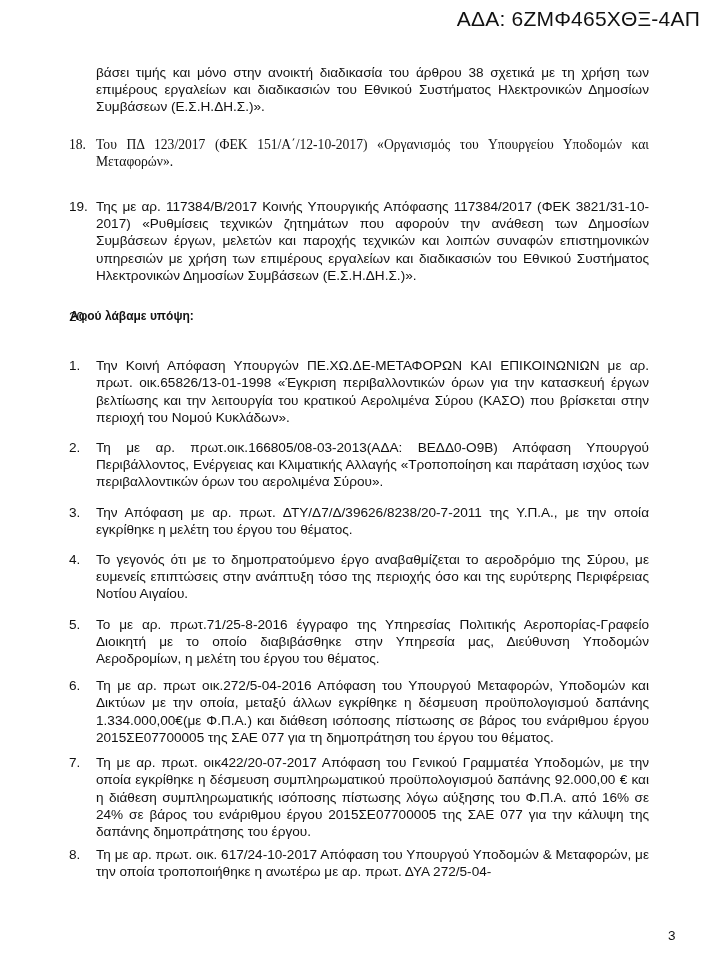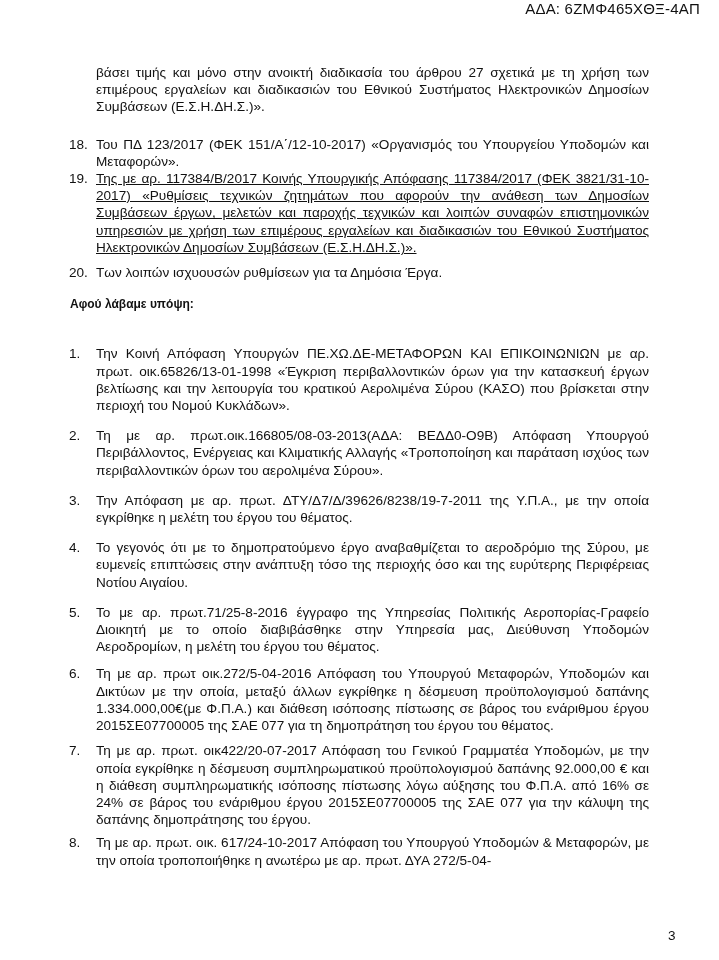--- a/index.html
+++ b/index.html
@@ -8,23 +8,23 @@
     width: 719px;
     height: 960px;
     background: #ffffff;
     color: #111111;
     font-family: "Liberation Sans", "DejaVu Sans", sans-serif;
     position: relative;
     overflow: hidden;
   }
   .ada-code {
     position: absolute;
-    top: 0;
+    top: 7px;
     right: 19px;
-    font-size: 15px;
+    font-size: 21px;
     letter-spacing: 0.2px;
     color: #111111;
     white-space: nowrap;
   }
   .content {
     position: absolute;
     left: 96px;
     top: 64px;
     width: 553px;
     font-size: 13.6px;
@@ -33,22 +33,22 @@
   }
   .para-continuation { margin: 0 0 20px 0; }
   .doc-item { position: relative; margin: 0 0 13px 0; }
   .doc-item .num {
     position: absolute;
     left: -27px;
     top: 0;
     white-space: nowrap;
   }
   
-  .i18 { margin-bottom: 0; }
-  .i19 { margin-bottom: 8px; text-decoration: underline; }
+  .i18 { margin-bottom: 28px; font-family: Liberation Serif, serif; }
+  .i19 { margin-bottom: 24px; }
   .i20 { margin-bottom: 15px; }
   .c5  { margin-bottom: 10px; }
   .c6  { margin-bottom: 8px; }
   .c7  { margin-bottom: 6px; }
   .c8  { margin-bottom: 0; }
   .section-heading {
     font-weight: bold;
     font-size: 12px;
     text-align: left;
     margin: 14px 0 32px -26px;
@@ -61,52 +61,51 @@
     color: #111111;
   }
 </style>
 </head>
 <body>
 
 <div class="ada-code">ΑΔΑ: 6ΖΜΦ465ΧΘΞ-4ΑΠ</div>
 
 <div class="content">
 
-  <p class="para-continuation">βάσει τιμής και μόνο στην ανοικτή διαδικασία του άρθρου 27 σχετικά με τη χρήση των επιμέρους εργαλείων και διαδικασιών του Εθνικού Συστήματος Ηλεκτρονικών Δημοσίων Συμβάσεων (Ε.Σ.Η.ΔΗ.Σ.)».</p>
+  <p class="para-continuation">βάσει τιμής και μόνο στην ανοικτή διαδικασία του άρθρου 38 σχετικά με τη χρήση των επιμέρους εργαλείων και διαδικασιών του Εθνικού Συστήματος Ηλεκτρονικών Δημοσίων Συμβάσεων (Ε.Σ.Η.ΔΗ.Σ.)».</p>
 
   <div class="doc-item i18">
     <span class="num">18.</span>
     <span class="txt">Του ΠΔ 123/2017 (ΦΕΚ 151/Α΄/12-10-2017) «Οργανισμός του Υπουργείου Υποδομών και Μεταφορών».</span>
   </div>
 
   <div class="doc-item i19">
     <span class="num">19.</span>
     <span class="txt">Της με αρ. 117384/Β/2017 Κοινής Υπουργικής Απόφασης 117384/2017 (ΦΕΚ 3821/31-10-2017) «Ρυθμίσεις τεχνικών ζητημάτων που αφορούν την ανάθεση των Δημοσίων Συμβάσεων έργων, μελετών και παροχής τεχνικών και λοιπών συναφών επιστημονικών υπηρεσιών με χρήση των επιμέρους εργαλείων και διαδικασιών του Εθνικού Συστήματος Ηλεκτρονικών Δημοσίων Συμβάσεων (Ε.Σ.Η.ΔΗ.Σ.)».</span>
   </div>
 
   <div class="doc-item i20">
     <span class="num">20.</span>
-    <span class="txt">Των λοιπών ισχυουσών ρυθμίσεων για τα Δημόσια Έργα.</span>
   </div>
 
   <div class="section-heading">Αφού λάβαμε υπόψη:</div>
 
   <div class="doc-item c1">
     <span class="num">1.</span>
     <span class="txt">Την Κοινή Απόφαση Υπουργών ΠΕ.ΧΩ.ΔΕ-ΜΕΤΑΦΟΡΩΝ ΚΑΙ ΕΠΙΚΟΙΝΩΝΙΩΝ με αρ. πρωτ. οικ.65826/13-01-1998 «Έγκριση περιβαλλοντικών όρων για την κατασκευή έργων βελτίωσης και την λειτουργία του κρατικού Αερολιμένα Σύρου (ΚΑΣΟ) που βρίσκεται στην περιοχή του Νομού Κυκλάδων».</span>
   </div>
 
   <div class="doc-item c2">
     <span class="num">2.</span>
     <span class="txt">Τη με αρ. πρωτ.οικ.166805/08-03-2013(ΑΔΑ: ΒΕΔΔ0-Ο9Β) Απόφαση Υπουργού Περιβάλλοντος, Ενέργειας και Κλιματικής Αλλαγής «Τροποποίηση και παράταση ισχύος των περιβαλλοντικών όρων του αερολιμένα Σύρου».</span>
   </div>
 
   <div class="doc-item c3">
     <span class="num">3.</span>
-    <span class="txt">Την Απόφαση με αρ. πρωτ. ΔΤΥ/Δ7/Δ/39626/8238/19-7-2011 της Υ.Π.Α., με την οποία εγκρίθηκε η μελέτη του έργου του θέματος.</span>
+    <span class="txt">Την Απόφαση με αρ. πρωτ. ΔΤΥ/Δ7/Δ/39626/8238/20-7-2011 της Υ.Π.Α., με την οποία εγκρίθηκε η μελέτη του έργου του θέματος.</span>
   </div>
 
   <div class="doc-item c4">
     <span class="num">4.</span>
     <span class="txt">Το γεγονός ότι με το δημοπρατούμενο έργο αναβαθμίζεται το αεροδρόμιο της Σύρου, με ευμενείς επιπτώσεις στην ανάπτυξη τόσο της περιοχής όσο και της ευρύτερης Περιφέρειας Νοτίου Αιγαίου.</span>
   </div>
 
   <div class="doc-item c5">
     <span class="num">5.</span>
     <span class="txt">Το με αρ. πρωτ.71/25-8-2016 έγγραφο της Υπηρεσίας Πολιτικής Αεροπορίας-Γραφείο Διοικητή με το οποίο διαβιβάσθηκε στην Υπηρεσία μας, Διεύθυνση Υποδομών Αεροδρομίων, η μελέτη του έργου του θέματος.</span>

